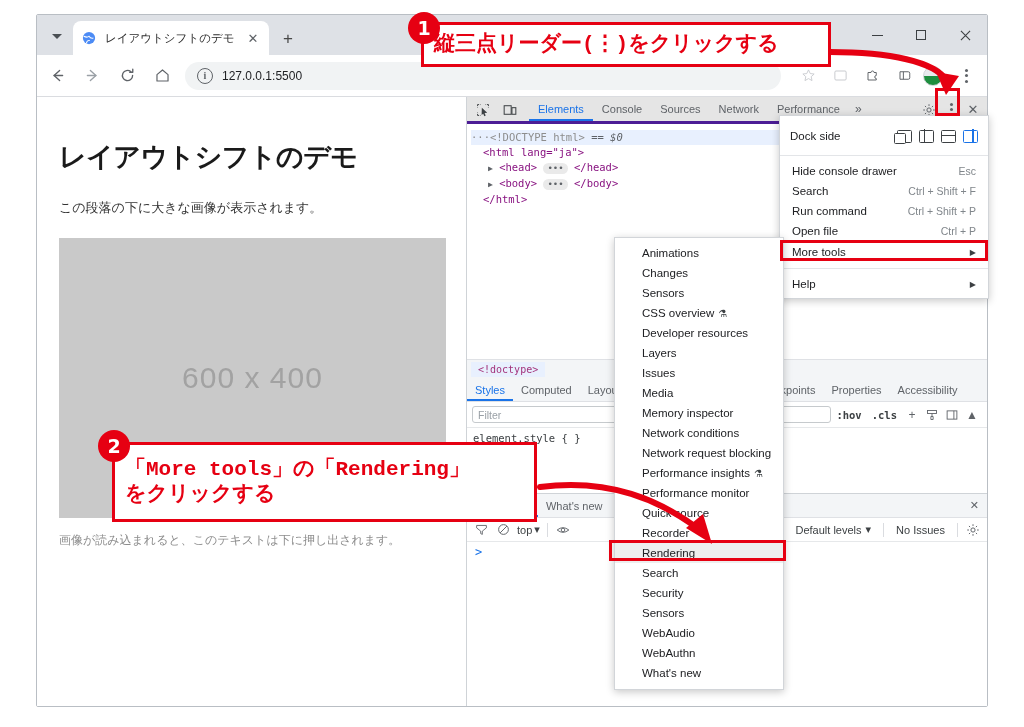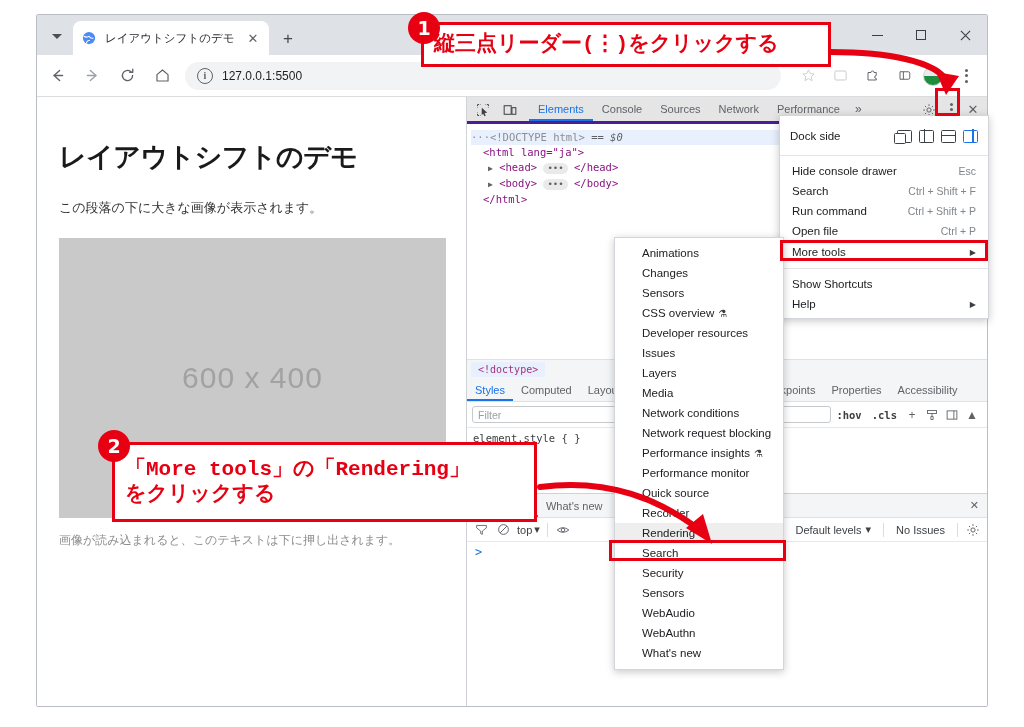--- a/index.html
+++ b/index.html
@@ -679,23 +679,20 @@
       <span>Open file</span>
       <span class="sc">Ctrl + P</span>
     </div>
     <div class="mi" style="height:22px;">
       <span>More tools</span>
       <span class="arw">▶</span>
     </div>
 
     <div class="menu-sep"></div>
     <div class="mi">
-      <span>Show Shortcuts</span>
-    </div>
-    <div class="mi">
       <span>Help</span>
       <span class="arw">▶</span>
     </div>
   </div>
 
   <div class="menu-sub">
     <div class="sub-mi">
         <span>Animations</span>
       </div>
     <div class="sub-mi">
@@ -705,27 +702,30 @@
         <span>Sensors</span>
       </div>
     <div class="sub-mi">
         <span>CSS overview</span>
         <span class="flask">⚗</span>
       </div>
     <div class="sub-mi">
         <span>Developer resources</span>
       </div>
     <div class="sub-mi">
+        <span>Layers</span>
+      </div>
+    <div class="sub-mi">
         <span>Issues</span>
       </div>
     <div class="sub-mi">
-        <span>Layers</span>
-      </div>
-    <div class="sub-mi">
         <span>Media</span>
+      </div>
+    <div class="sub-mi">
+        <span>Memory inspector</span>
       </div>
     <div class="sub-mi">
         <span>Network conditions</span>
       </div>
     <div class="sub-mi">
         <span>Network request blocking</span>
       </div>
     <div class="sub-mi">
         <span>Performance insights</span>
         <span class="flask">⚗</span>

